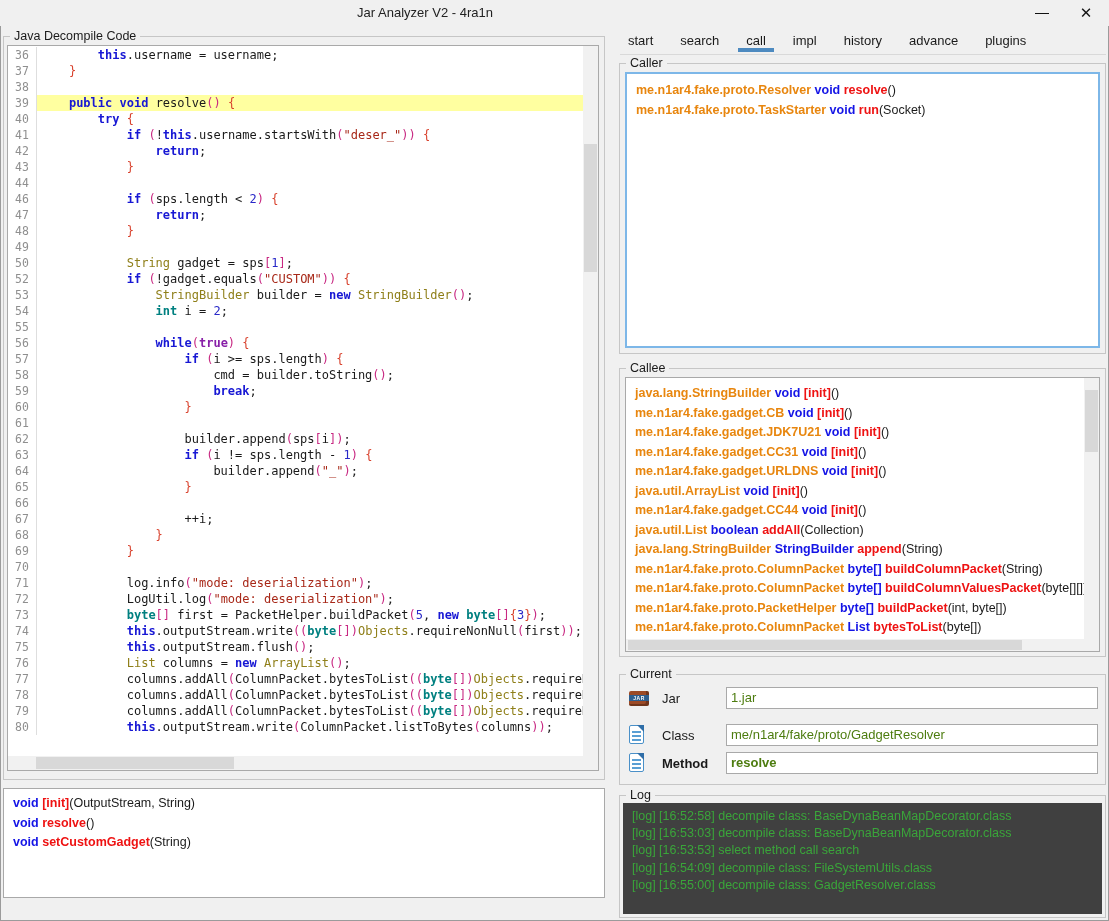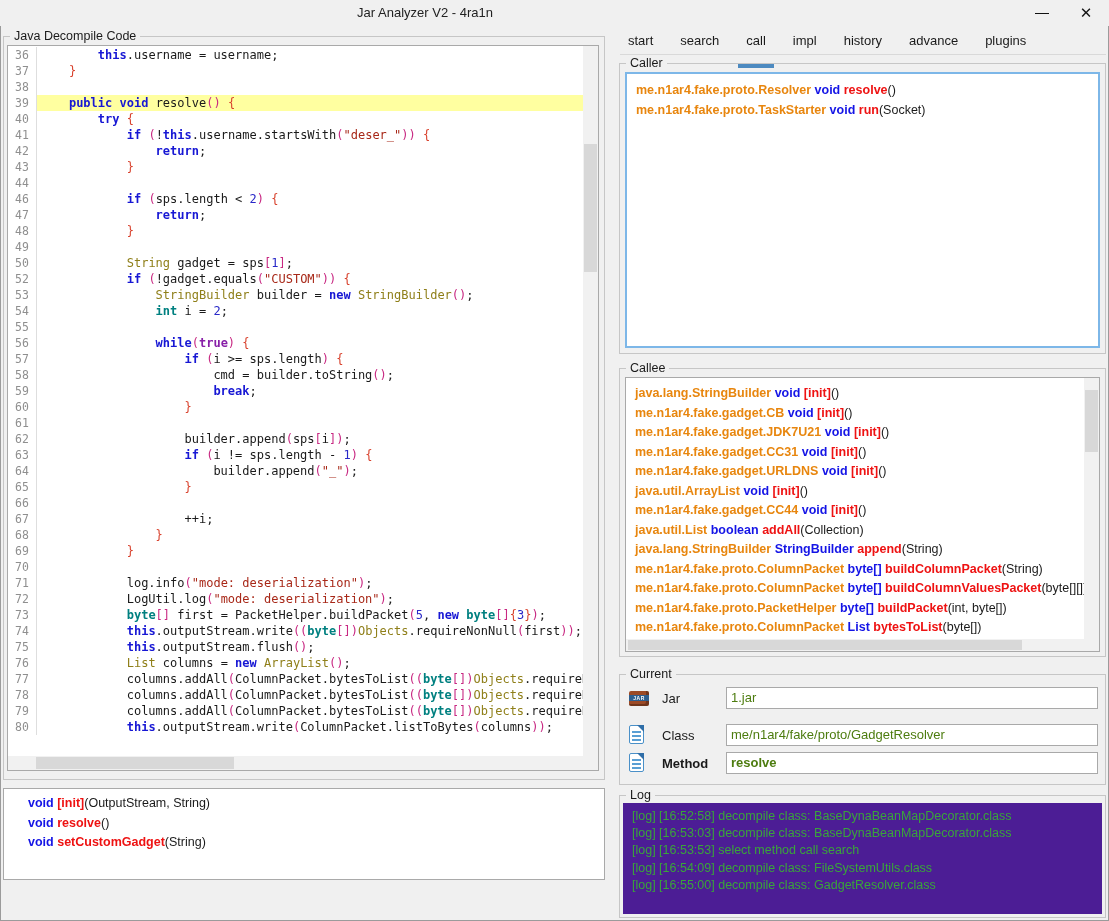--- a/index.html
+++ b/index.html
@@ -45,37 +45,37 @@
 
   .vsb{position:absolute;right:0;top:0;width:15px;bottom:14px;background:#f1f1f1;}
   .vsb .thumb{position:absolute;left:1px;right:1px;background:#d8d8d8;}
   .code-box .vsb .thumb{top:98px;height:128px;}
   .hsb{position:absolute;left:0;right:15px;bottom:0;height:14px;background:#f1f1f1;}
   .hsb .thumb{position:absolute;top:1px;bottom:1px;background:#d8d8d8;}
   .code-box .hsb .thumb{left:28px;width:198px;}
   .sbc{position:absolute;right:0;bottom:0;width:15px;height:14px;background:#f1f1f1;}
 
   
-  .methods-box{position:absolute;left:3px;top:788px;width:602px;height:92px;
-               border:1px solid #a9a9a9;background:#fff;padding:5px 24px;
+  .methods-box{position:absolute;left:3px;top:788px;width:602px;height:110px;
+               border:1px solid #a9a9a9;background:#fff;padding:5px 9px;
                box-sizing:border-box;overflow:hidden;}
 
   
   .sig{font-size:12.5px;line-height:19.5px;white-space:nowrap;color:#1a1a1a;}
   .sg-c{color:#e8860e;font-weight:bold;}
   .sg-r{color:#1414e6;font-weight:bold;}
   .sg-n{color:#ee1212;font-weight:bold;}
   .sg-p{color:#1a1a1a;font-weight:normal;}
 
   
   .tabs{position:absolute;left:620px;top:29px;width:486px;height:26px;
         border-bottom:1px solid #d9d9d9;box-sizing:border-box;}
   .tab{display:inline-block;padding:4px 8px 3px;margin-right:11px;
        font-size:13px;color:#1a1a1a;line-height:15px;}
-  .tab.active{border-bottom:4px solid #4d8ac0;padding-bottom:16px;}
+  .tab.active{border-bottom:4px solid #4d8ac0;padding-bottom:0;}
 
   
   .g-caller{left:619px;top:63px;width:487px;height:291px;}
   .caller-list{position:absolute;left:5px;top:8px;right:5px;bottom:5px;
                border:2px solid #7db7e8;background:#fff;padding:7px 9px;overflow:hidden;}
 
   
   .g-callee{left:619px;top:368px;width:487px;height:289px;padding-left:19px;}
   .callee-list{position:absolute;left:5px;top:8px;right:5px;bottom:4px;
                border:1px solid #a9a9a9;background:#fff;overflow:hidden;}
@@ -107,21 +107,21 @@
   .icon-doc{display:inline-block;width:15px;height:19px;background:#fff;
             border:1px solid #4a90c8;border-radius:2px;position:relative;box-sizing:border-box;}
   .icon-doc:before{content:"";position:absolute;right:-1px;top:-1px;
             border-style:solid;border-width:0 7px 7px 0;
             border-color:transparent #2f6ea8 transparent transparent;}
   .icon-doc:after{content:"";position:absolute;left:2px;right:2px;top:5px;height:11px;
             background:repeating-linear-gradient(180deg,#5a9fd4 0 2px,transparent 2px 4px);}
 
   
   .g-log{left:619px;top:795px;width:487px;height:123px;}
-  .console{position:absolute;left:3px;top:7px;right:3px;bottom:3px;background:#4c1d95;
+  .console{position:absolute;left:3px;top:7px;right:3px;bottom:3px;background:#404040;
            padding:5px 9px;overflow:hidden;box-sizing:border-box;}
   .logline{font-size:12.5px;line-height:17.2px;color:#3aa53a;white-space:nowrap;}
 </style>
 </head>
 <body>
 
 <div class="window">
 
   <div class="titlebar">
     <span class="title">Jar Analyzer V2 - 4ra1n</span>

